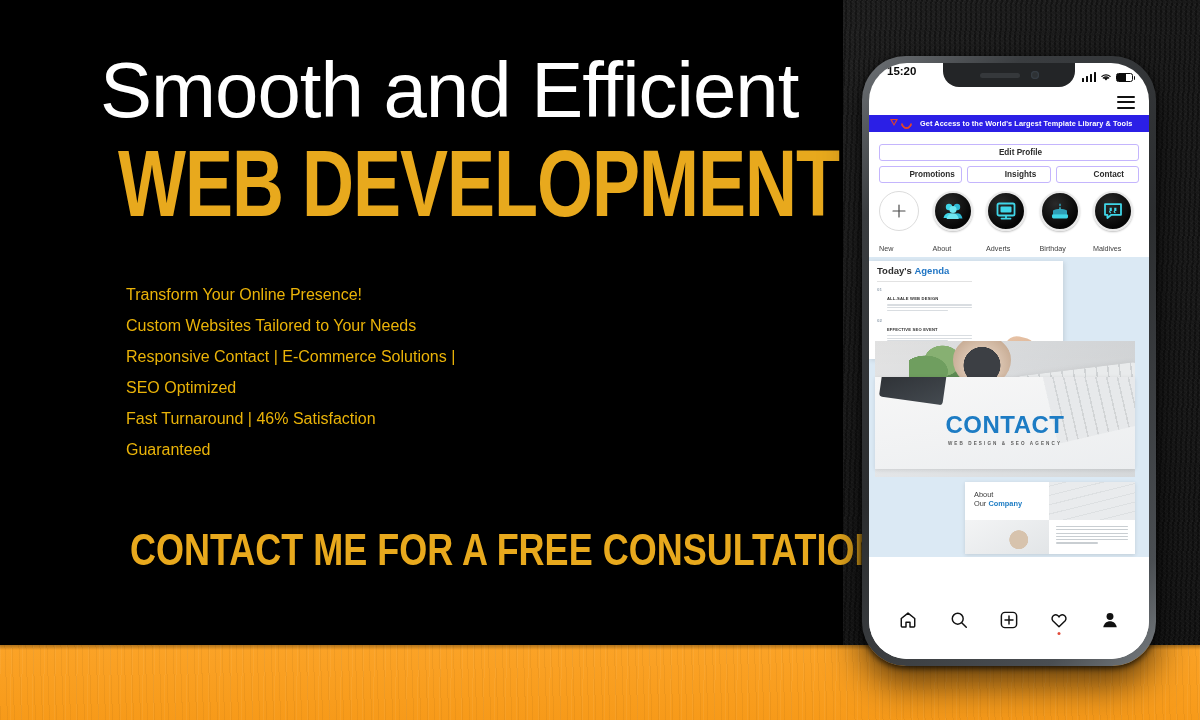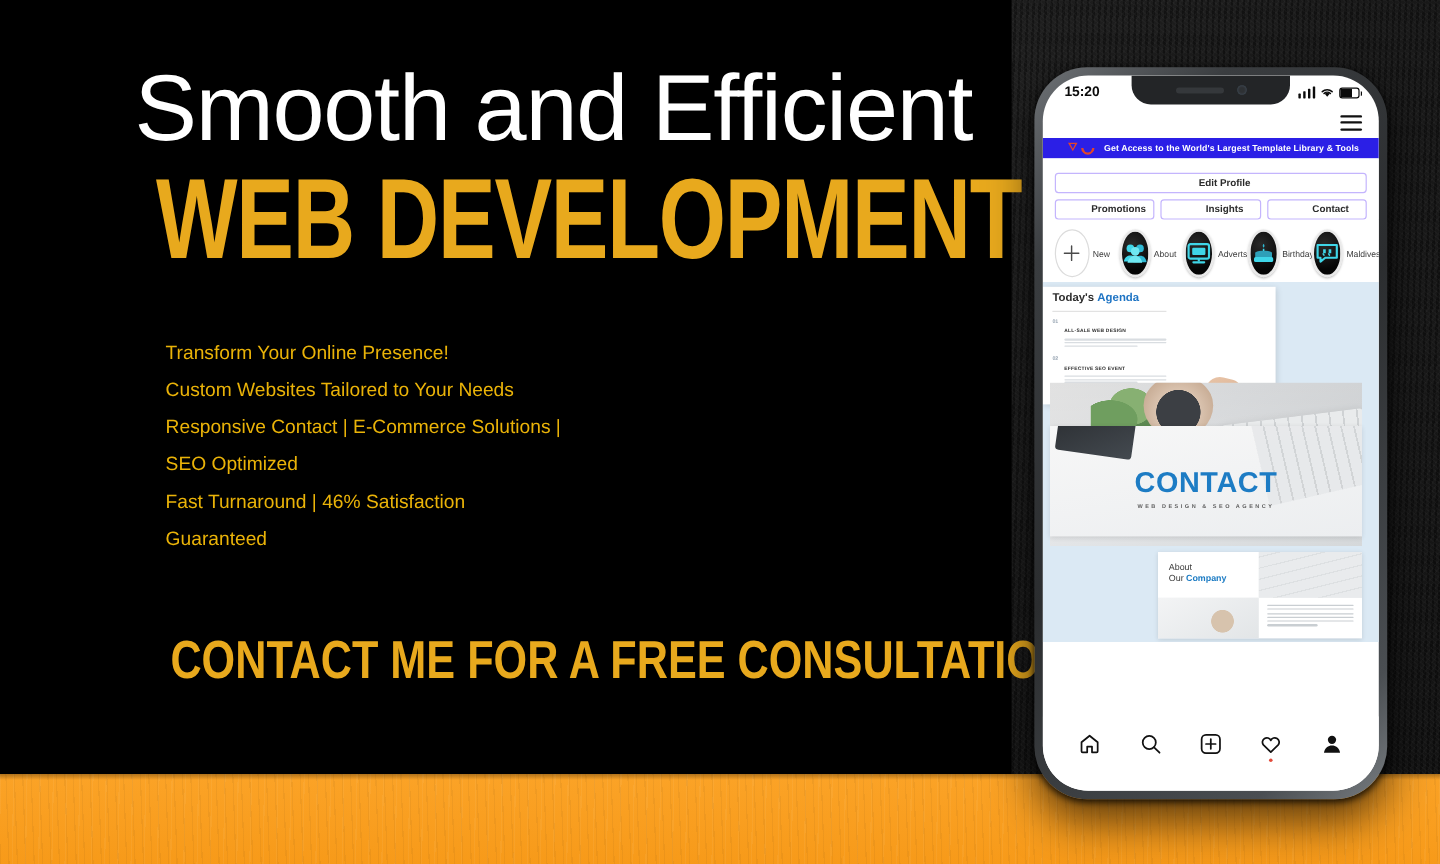--- a/index.html
+++ b/index.html
@@ -56,21 +56,21 @@
   }
   .orange-band::before{
     content:"";
     position:absolute; left:0; top:0; width:100%; height:5px;
     background:linear-gradient(180deg, rgba(0,0,0,.30), rgba(0,0,0,0));
   }
 
   
   .copy{
     position:absolute; z-index:5;
-    left:12px; top:0; width:843px; height:645px;
+    left:0; top:0; width:843px; height:645px;
   }
   .headline-1{
     position:absolute; left:100px; top:48px;
     font-size:78px; line-height:84px; color:#FFFFFF;
     font-weight:400; letter-spacing:-1px; white-space:nowrap;
     font-family:"Liberation Sans", sans-serif;
   }
   .headline-2{
     position:absolute; left:118px; top:132px;
     font-size:72px; line-height:78px; color:#E8A91D;
@@ -119,21 +119,21 @@
     border-radius:0 0 16px 16px;
     z-index:30;
     display:flex; align-items:center; justify-content:center; gap:11px;
   }
   .notch .speaker{ width:40px;height:5px;border-radius:3px;background:#35383b; }
   .notch .cam{ width:8px;height:8px;border-radius:50%;background:#2e3134;
     box-shadow:inset 0 0 2px #4a5a6a; }
 
   .status-bar{
     position:relative; z-index:20;
-    height:26px; display:flex; align-items:center;
+    height:26px; display:flex; 
     justify-content:space-between; padding:2px 16px 0 18px;
     font-size:11.5px; font-weight:700; color:#0b0b0b;
   }
   .status-right{ display:flex; align-items:center; gap:4px; }
   .sig{ display:flex; align-items:flex-end; gap:1.5px; height:10px; }
   .sig i{ width:2.4px; background:#0b0b0b; border-radius:.5px; display:block; }
   .sig i:nth-child(1){height:4px;} .sig i:nth-child(2){height:6px;}
   .sig i:nth-child(3){height:8px;} .sig i:nth-child(4){height:10px;}
   .batt{ width:17px;height:9px;border:1.3px solid #0b0b0b;border-radius:2.5px;position:relative;
          background:linear-gradient(90deg,#0b0b0b 0 62%, #fff 62% 100%); }
@@ -174,21 +174,21 @@
     display:flex;align-items:center;justify-content:center;
     font-size:8.2px;font-weight:700;color:#2b2b2b;background:#fff;padding-left:23px;
   }
   .btn-row{ display:flex; gap:5px; margin-top:5px;text-align:center; }
   .btn-row .btn-wide{ flex:1; }
 
   .highlights{
     display:flex; justify-content:space-between;
     padding:8px 10px 4px 10px; background:#fff;
   }
-  .hl{ width:46px; display:flex; flex-direction:row; align-items:center; gap:3px; }
+  .hl{ width:46px; display:flex; flex-direction:column; gap:13px; }
   .hl-circle{
     width:40px;height:40px;border-radius:50%;
     display:flex;align-items:center;justify-content:center;
     background:radial-gradient(circle at 38% 30%, #2a2a2a 0%, #050505 72%);
     border:2px solid #e9e9e9;
     box-shadow:0 1px 2px rgba(0,0,0,.25);
   }
   .hl-circle.new{ background:#fff; border:1.4px solid #dcdcdc; box-shadow:none; }
   .hl-label{ font-size:7.2px; color:#3d3d3d; font-weight:400; }
   .hl svg{ display:block; }

